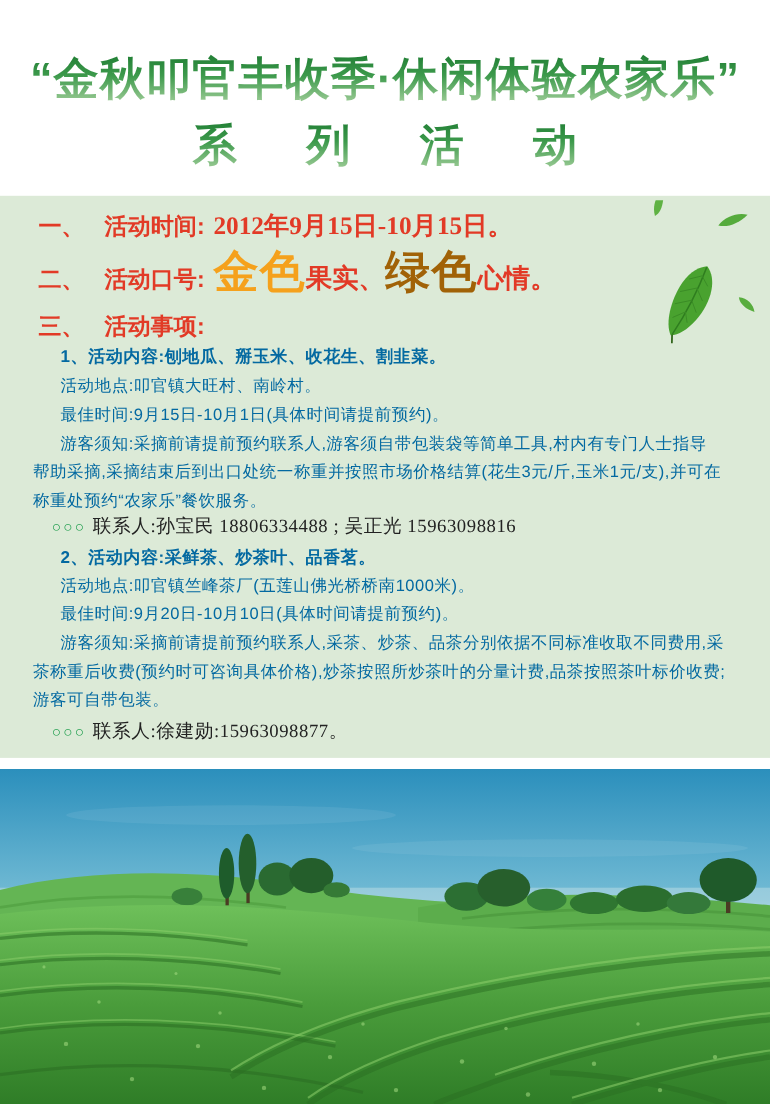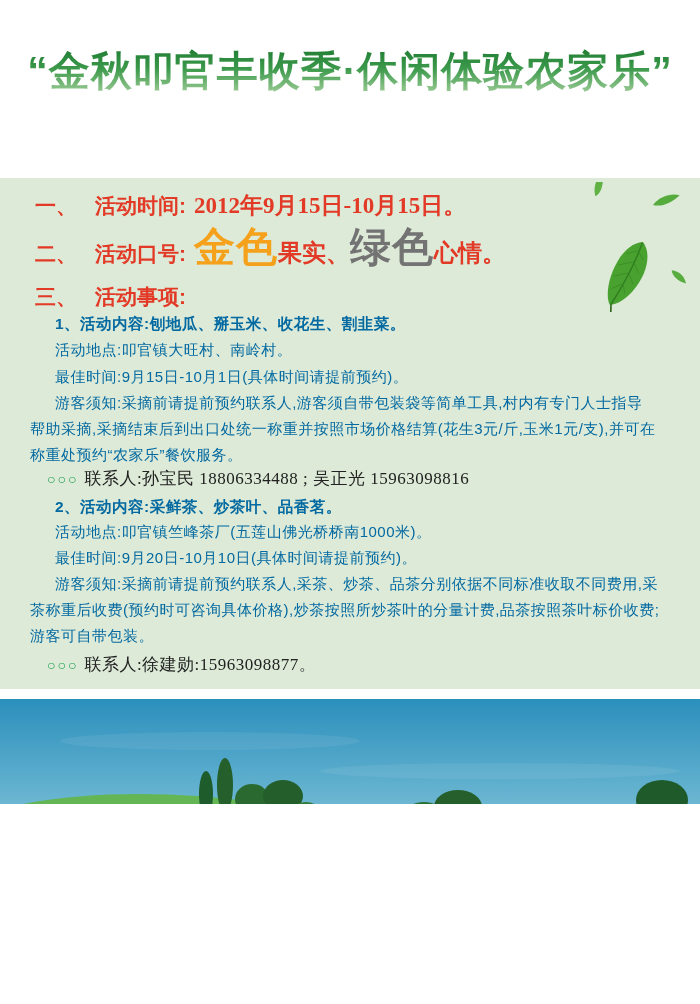--- a/index.html
+++ b/index.html
@@ -1,18 +1,18 @@
 <!DOCTYPE html>
 <html><head>
 <meta charset="utf-8">
 <style>
   * { margin:0; padding:0; box-sizing:border-box; }
   html,body { background:#ffffff; }
   .page {
-    position:relative; width:700px; height:804px;
+    position:relative; width:700px; height:1004px;
     background:#ffffff; overflow:hidden;
     font-family:"Liberation Sans","DejaVu Sans",sans-serif;
   }
   
   .title-line1, .title-line2 {
     position:absolute; left:0; width:700px; text-align:center;
     font-weight:bold; color:#2f8f3f; white-space:nowrap;
   }
   .title-line1 { top:44px; font-size:41px; letter-spacing:1px; }
   .title-line2 { top:104px; font-size:40px; letter-spacing:26px; padding-left:26px; }
@@ -32,21 +32,21 @@
   .red { color:#e23a26; }
   .num-row { left:35px; font-weight:bold; font-size:21px; }
   .num { display:inline-block; margin-right:18px; }
   .lbl { display:inline-block; margin-right:8px; }
   .serif-val { font-family:"Liberation Serif","DejaVu Serif",serif; font-size:23px; font-weight:bold; }
   .row-time   { top:190px; }
   .row-slogan { top:224px; line-height:46px; }
   .row-items  { top:283px; }
   .slogan-big  { font-size:41px; font-weight:bold; letter-spacing:1px; }
   .slogan-gold { color:#f5a11c; }
-  .slogan-grn  { color:#737373; }
+  .slogan-grn  { color:#a16207; }
   .slogan-small{ font-size:24px; font-weight:bold;text-align:right; }
   .body-row { font-size:15px; color:#0369a1; letter-spacing:0.5px; }
   .sub  { left:55px; }
   .cont { left:30px; }
   .bold { font-weight:bold; font-size:15.5px; }
   .a1-content  { top:314px; } .a1-location { top:341px; } .a1-best { top:368px; }
   .a1-notice1  { top:394px; } .a1-notice2  { top:420px; } .a1-notice3 { top:446px; }
   .a1-contact  { top:467px; }
   .a2-content  { top:497px; } .a2-location { top:523px; } .a2-best { top:549px; }
   .a2-notice1  { top:575px; } .a2-notice2  { top:601px; } .a2-notice3 { top:627px; }
@@ -62,20 +62,21 @@
   
   .photo { position:absolute; left:0; top:699px; width:700px; height:305px; }
   .photo svg { display:block; width:700px; height:305px; }
 </style>
 </head>
 <body>
 
 <div class="page">
 
   <div class="title-line1">“金秋叩官丰收季·休闲体验农家乐”</div>
+  <div class="title-line2">系 列 活 动</div>
 
   <div class="panel"></div>
 
   <div class="row num-row red row-time">
     <span class="num">一、</span><span class="lbl">活动时间:</span><span class="serif-val">2012年9月15日-10月15日。</span>
   </div>
 
   <div class="row num-row red row-slogan">
     <span class="num">二、</span><span class="lbl">活动口号:</span><span class="slogan-big slogan-gold">金色</span><span class="slogan-small red">果实、</span><span class="slogan-big slogan-grn">绿色</span><span class="slogan-small red">心情。</span>
   </div>

